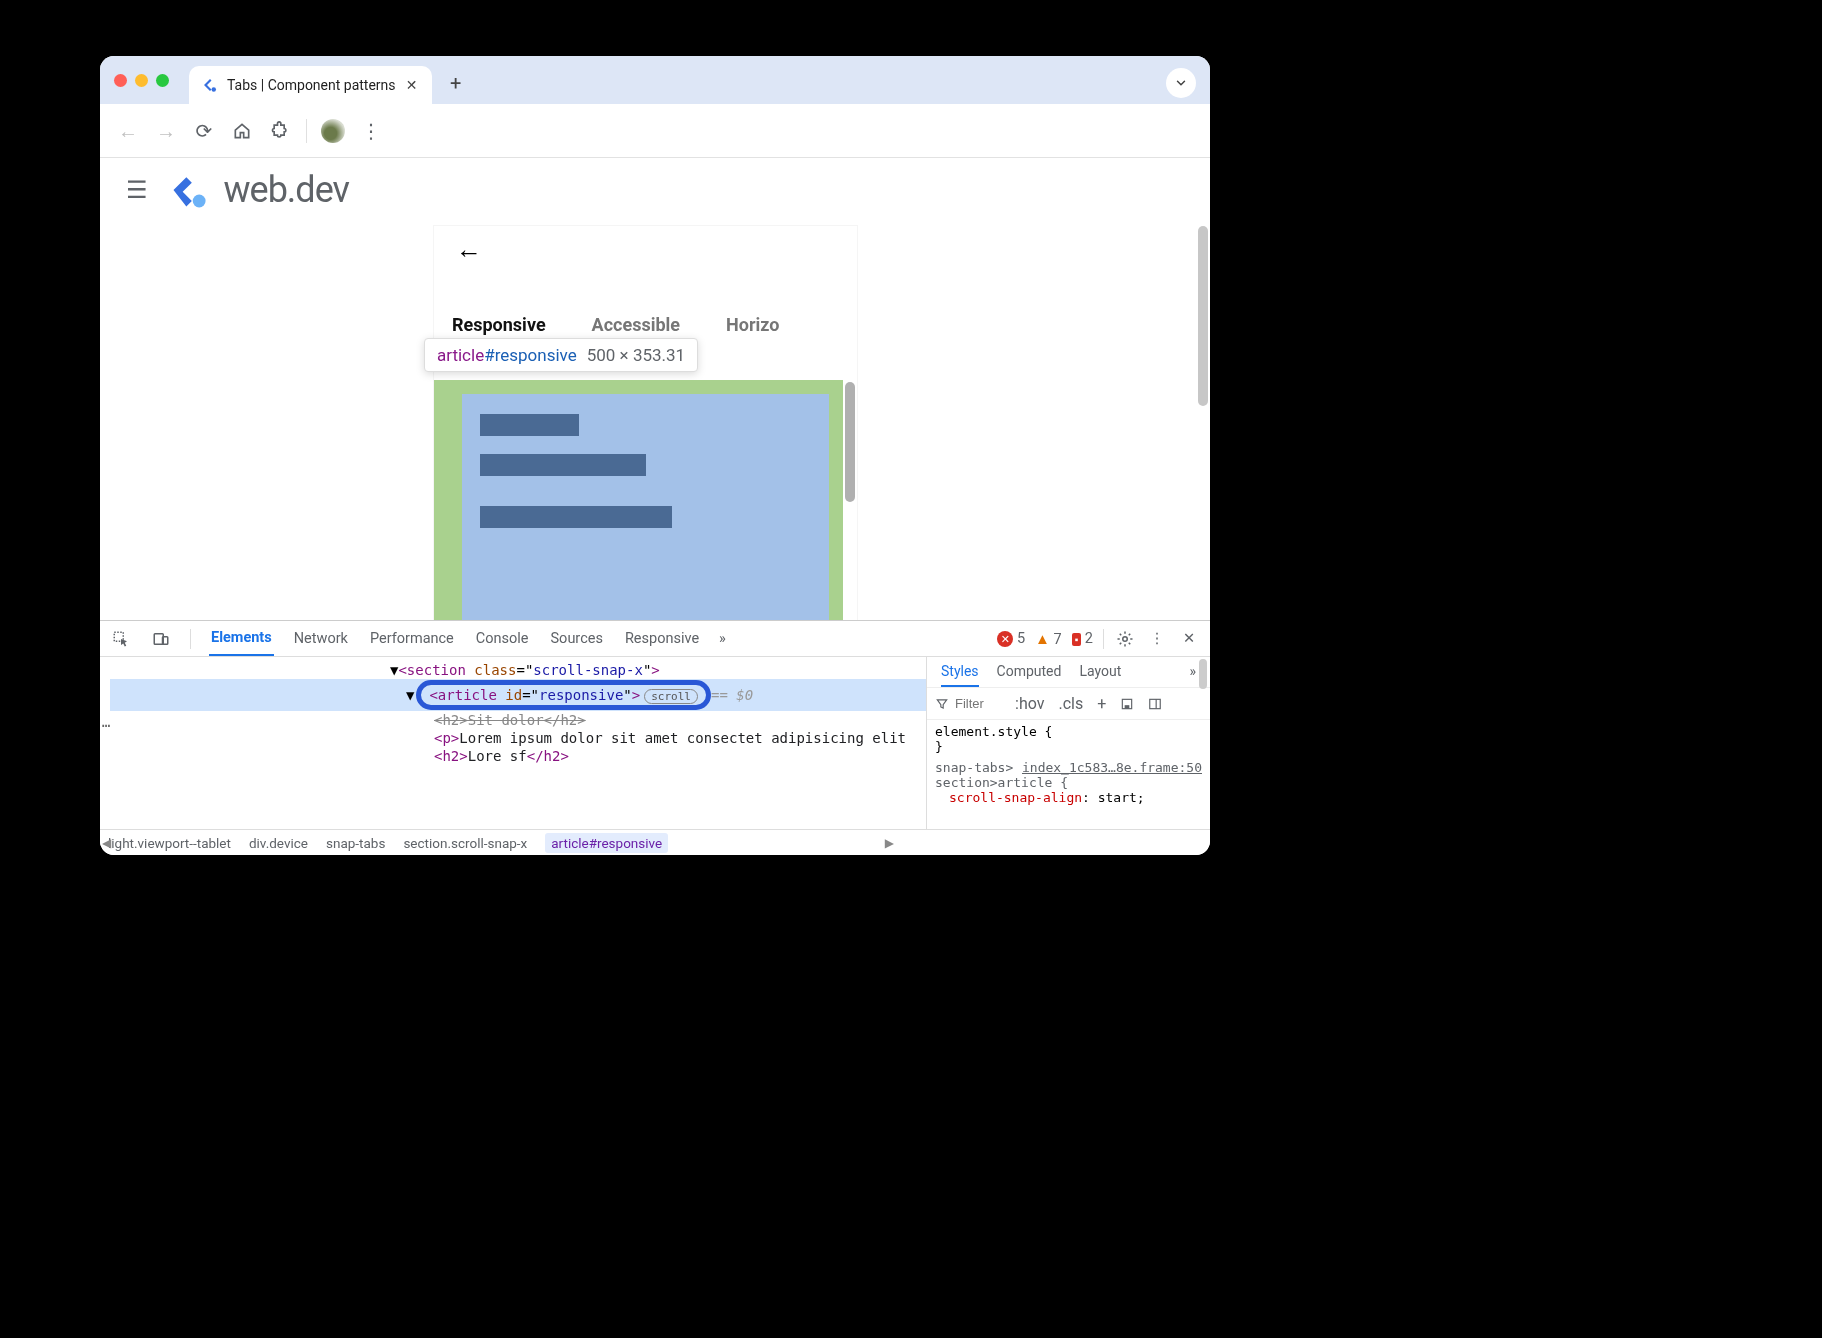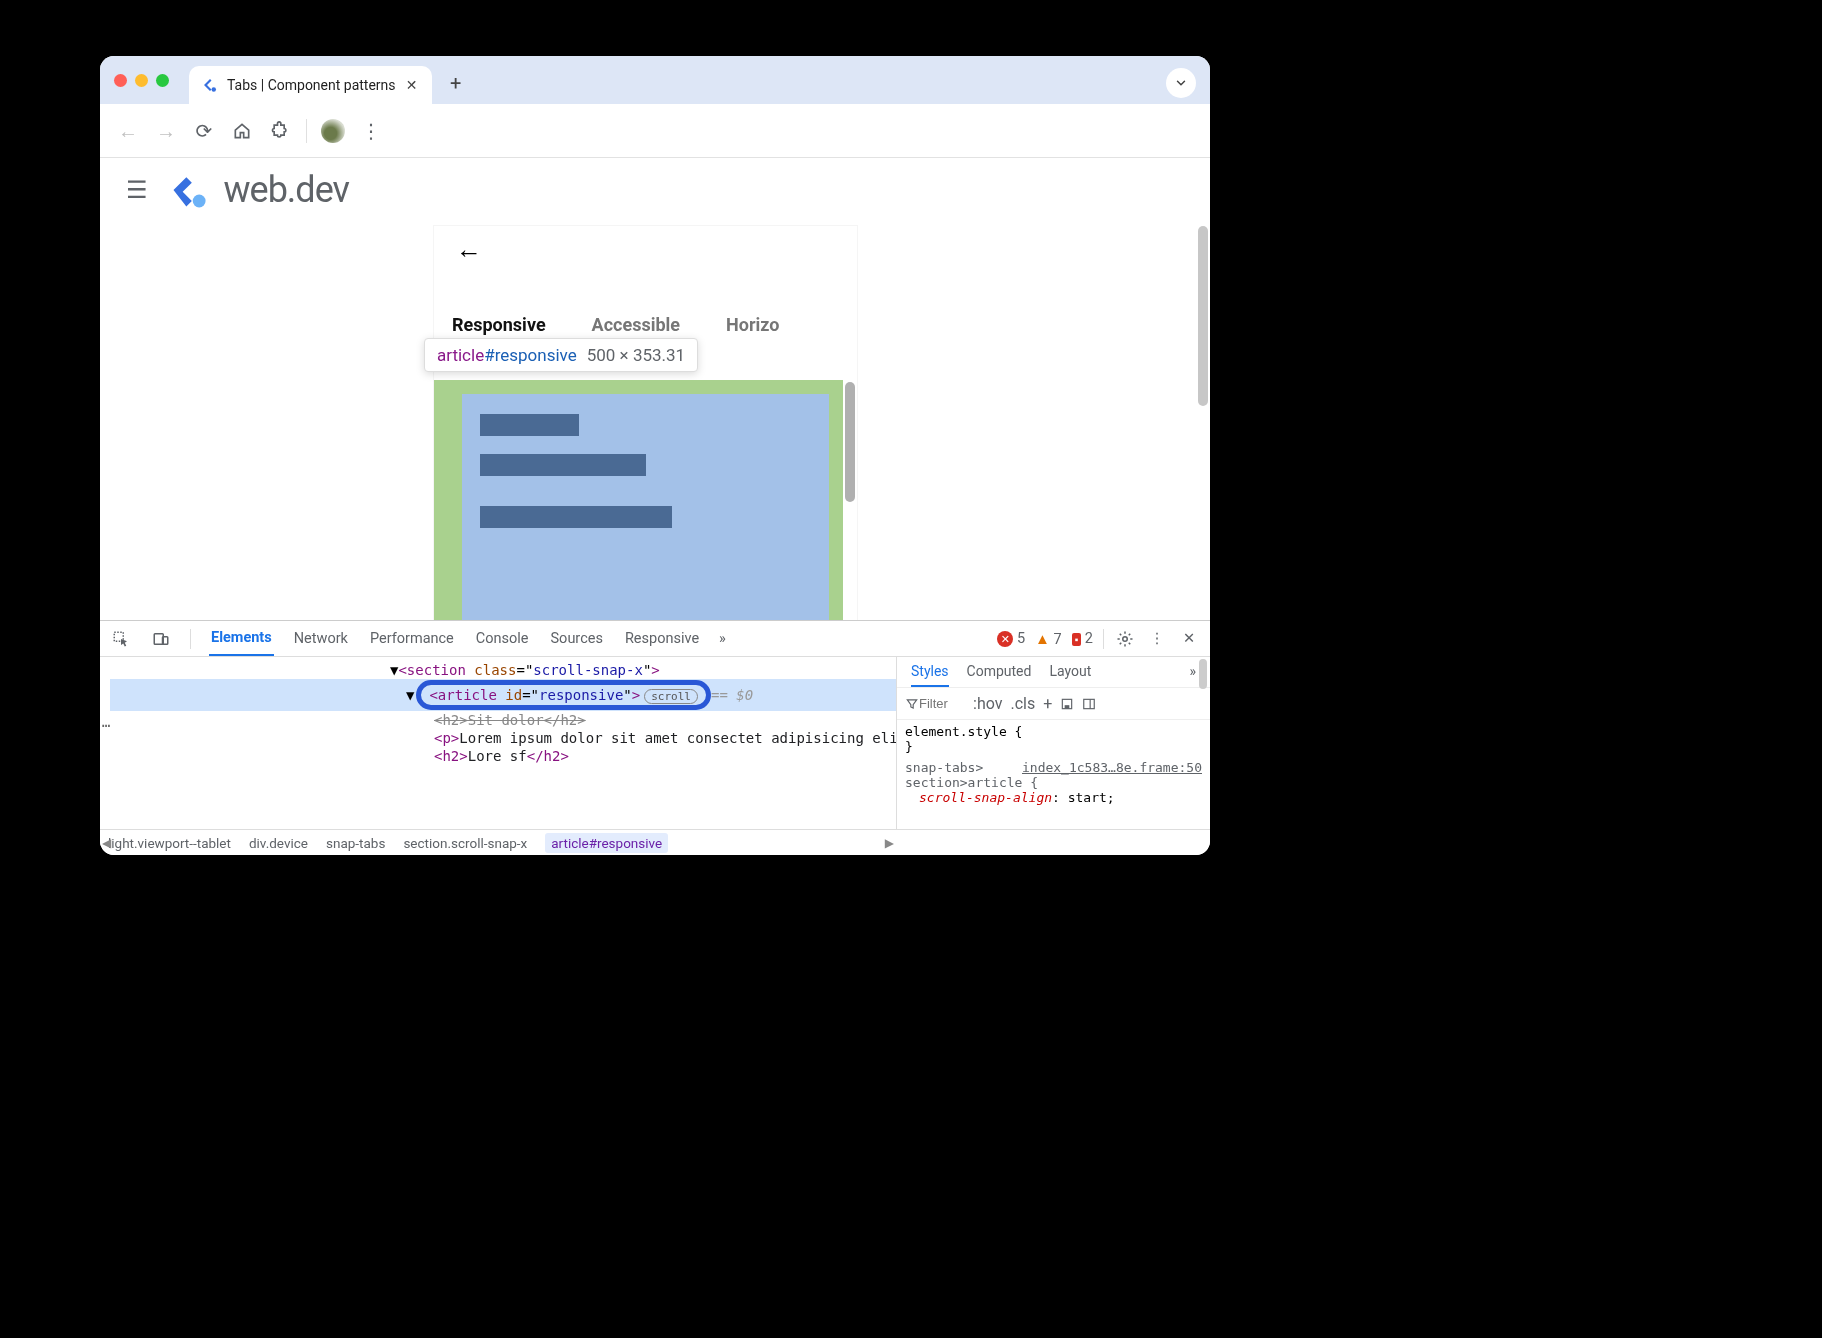--- a/index.html
+++ b/index.html
@@ -64,28 +64,28 @@
   .dom .tag { color:#881280;}
   .dom .attr { color:#994500;}
   .dom .val { color:#1a1aa6;}
   .dom .txt { color:#202124;}
   .dom .sel-line { background:#cfe3fc; }
   .dom .fade { color:#999; font-style:italic;}
   .dom .highlight { border:5px solid #2957d6; border-radius:18px; padding:2px 8px; display:inline-block; background:#cfe3fc;}
   .dom .pill { border:1px solid #888; border-radius:10px; padding:0 6px; font-size:11px; color:#555; margin-left:4px;}
   .dom .strike { text-decoration: line-through; color:#888; }
   .crumb-ell { position:absolute; left:2px; top:60px; color:#666; font-size:14px;}
-  .styles { width:314px; border-left:1px solid #ddd; display:flex; flex-direction:column; font-size:13px;}
+  .styles { width:284px; border-left:1px solid #ddd; display:flex; flex-direction:column; font-size:13px;}
   .styles-tabs { display:flex; gap:18px; padding:6px 14px 0; font-size:14px; color:#5f6368; border-bottom:1px solid #eee;}
   .styles-tabs .act { color:#1a73e8; border-bottom:2px solid #1a73e8; padding-bottom:6px;}
-  .styles-filter { display:flex; align-items:center; gap:0; padding:4px 8px; border-bottom:1px solid #eee; color:#5f6368;}
+  .styles-filter { display:flex; align-items:center; gap:6px; padding:4px 8px; border-bottom:1px solid #eee; color:#5f6368;}
   .styles-filter input { border:none; width:50px; font-size:13px; outline:none;}
   .styles-filter .sm { padding:2px 4px; font-size:16px; cursor:pointer;}
   .styles-body { flex:1; font-family:Menlo,monospace; font-size:13px; padding:4px 8px; overflow:hidden;}
-  .styles-body .prop { color:#c80000;font-style:italic;}
+  .styles-body .prop { color:#c80000;}
   .styles-body .link { color:#5f6368; text-decoration:underline; float:right;}
   .styles-body .selc { color:#5f6368;}
   .crumbs { height:26px; border-top:1px solid #ddd; display:flex; align-items:center; padding:0 8px; gap:18px; font-size:13.5px; color:#5f6368; position:relative;}
   .crumbs .c { cursor:pointer; white-space:nowrap;}
   .crumbs .c.act { background:#e3ecfd; color:#6b21a8; padding:2px 6px; border-radius:3px;}
   .crumbs .chev { position:absolute; font-size:12px; color:#888;}
   .crumbs .chev.l { left:2px;}
   .crumbs .chev.r { right:316px;}
   .styles-scroll2 { position:absolute; right:3px; bottom:140px; width:8px; height:30px; background:#ccc; border-radius:4px;}
   svg { display:block; }

